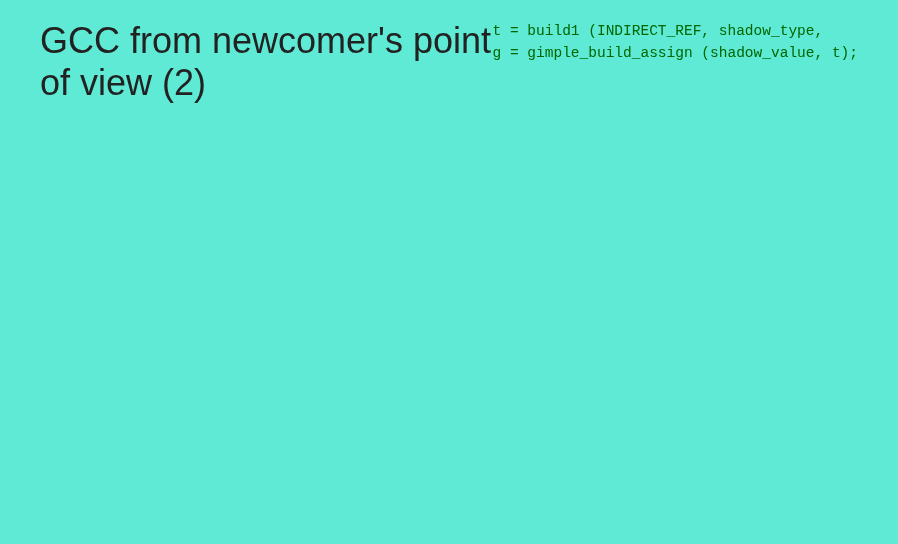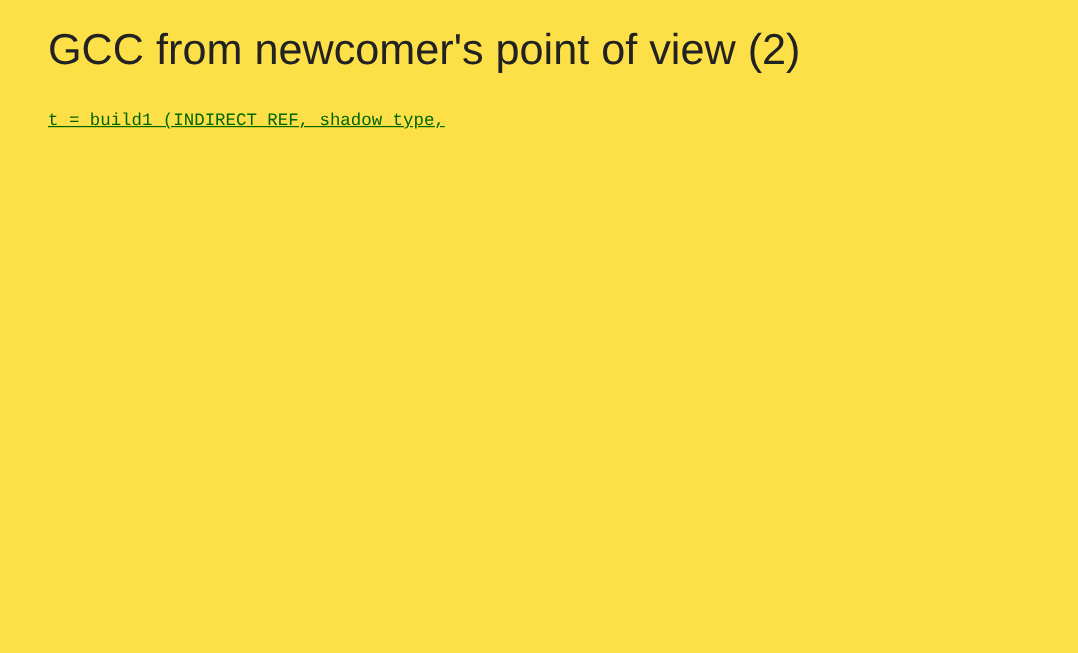--- a/index.html
+++ b/index.html
@@ -12,24 +12,24 @@
       width: 898px;
       height: 544px;
       background: #ffffff;
       font-family: Arial, sans-serif;
       overflow: hidden;
     }
 
     .slide {
       width: 898px;
       height: 544px;
-      background: #fde047;
+      background: #5eead4;
       padding: 20px 40px 30px 40px;
       display: flex;
-      flex-direction: column;
+      flex-direction: row;
     }
 
     .title {
       font-size: 36px;
       font-weight: normal;
       color: #222222;
       margin-bottom: 28px;
       font-family: Arial, sans-serif;
     }
 
@@ -39,31 +39,31 @@
       line-height: 1.55;
       color: #006600;
     }
 
     .code-section-1 {
       margin-bottom: 40px;
     }
 
     .code-section-2 {
       margin-top: 0px;
-      text-decoration: underline;
     }
 
     .code-line {
       display: block;
       white-space: pre;
     }
   </style>
 </head>
 <body>
 
 <div class="slide">
   <h1 class="title">GCC from newcomer's point of view (2)</h1>
 
 
   <div class="code-block code-section-2">
     <span class="code-line">t = build1 (INDIRECT_REF, shadow_type,</span>
+    <span class="code-line">g = gimple_build_assign (shadow_value, t);</span>
   </div>
 </div>
 
 </body></html>

